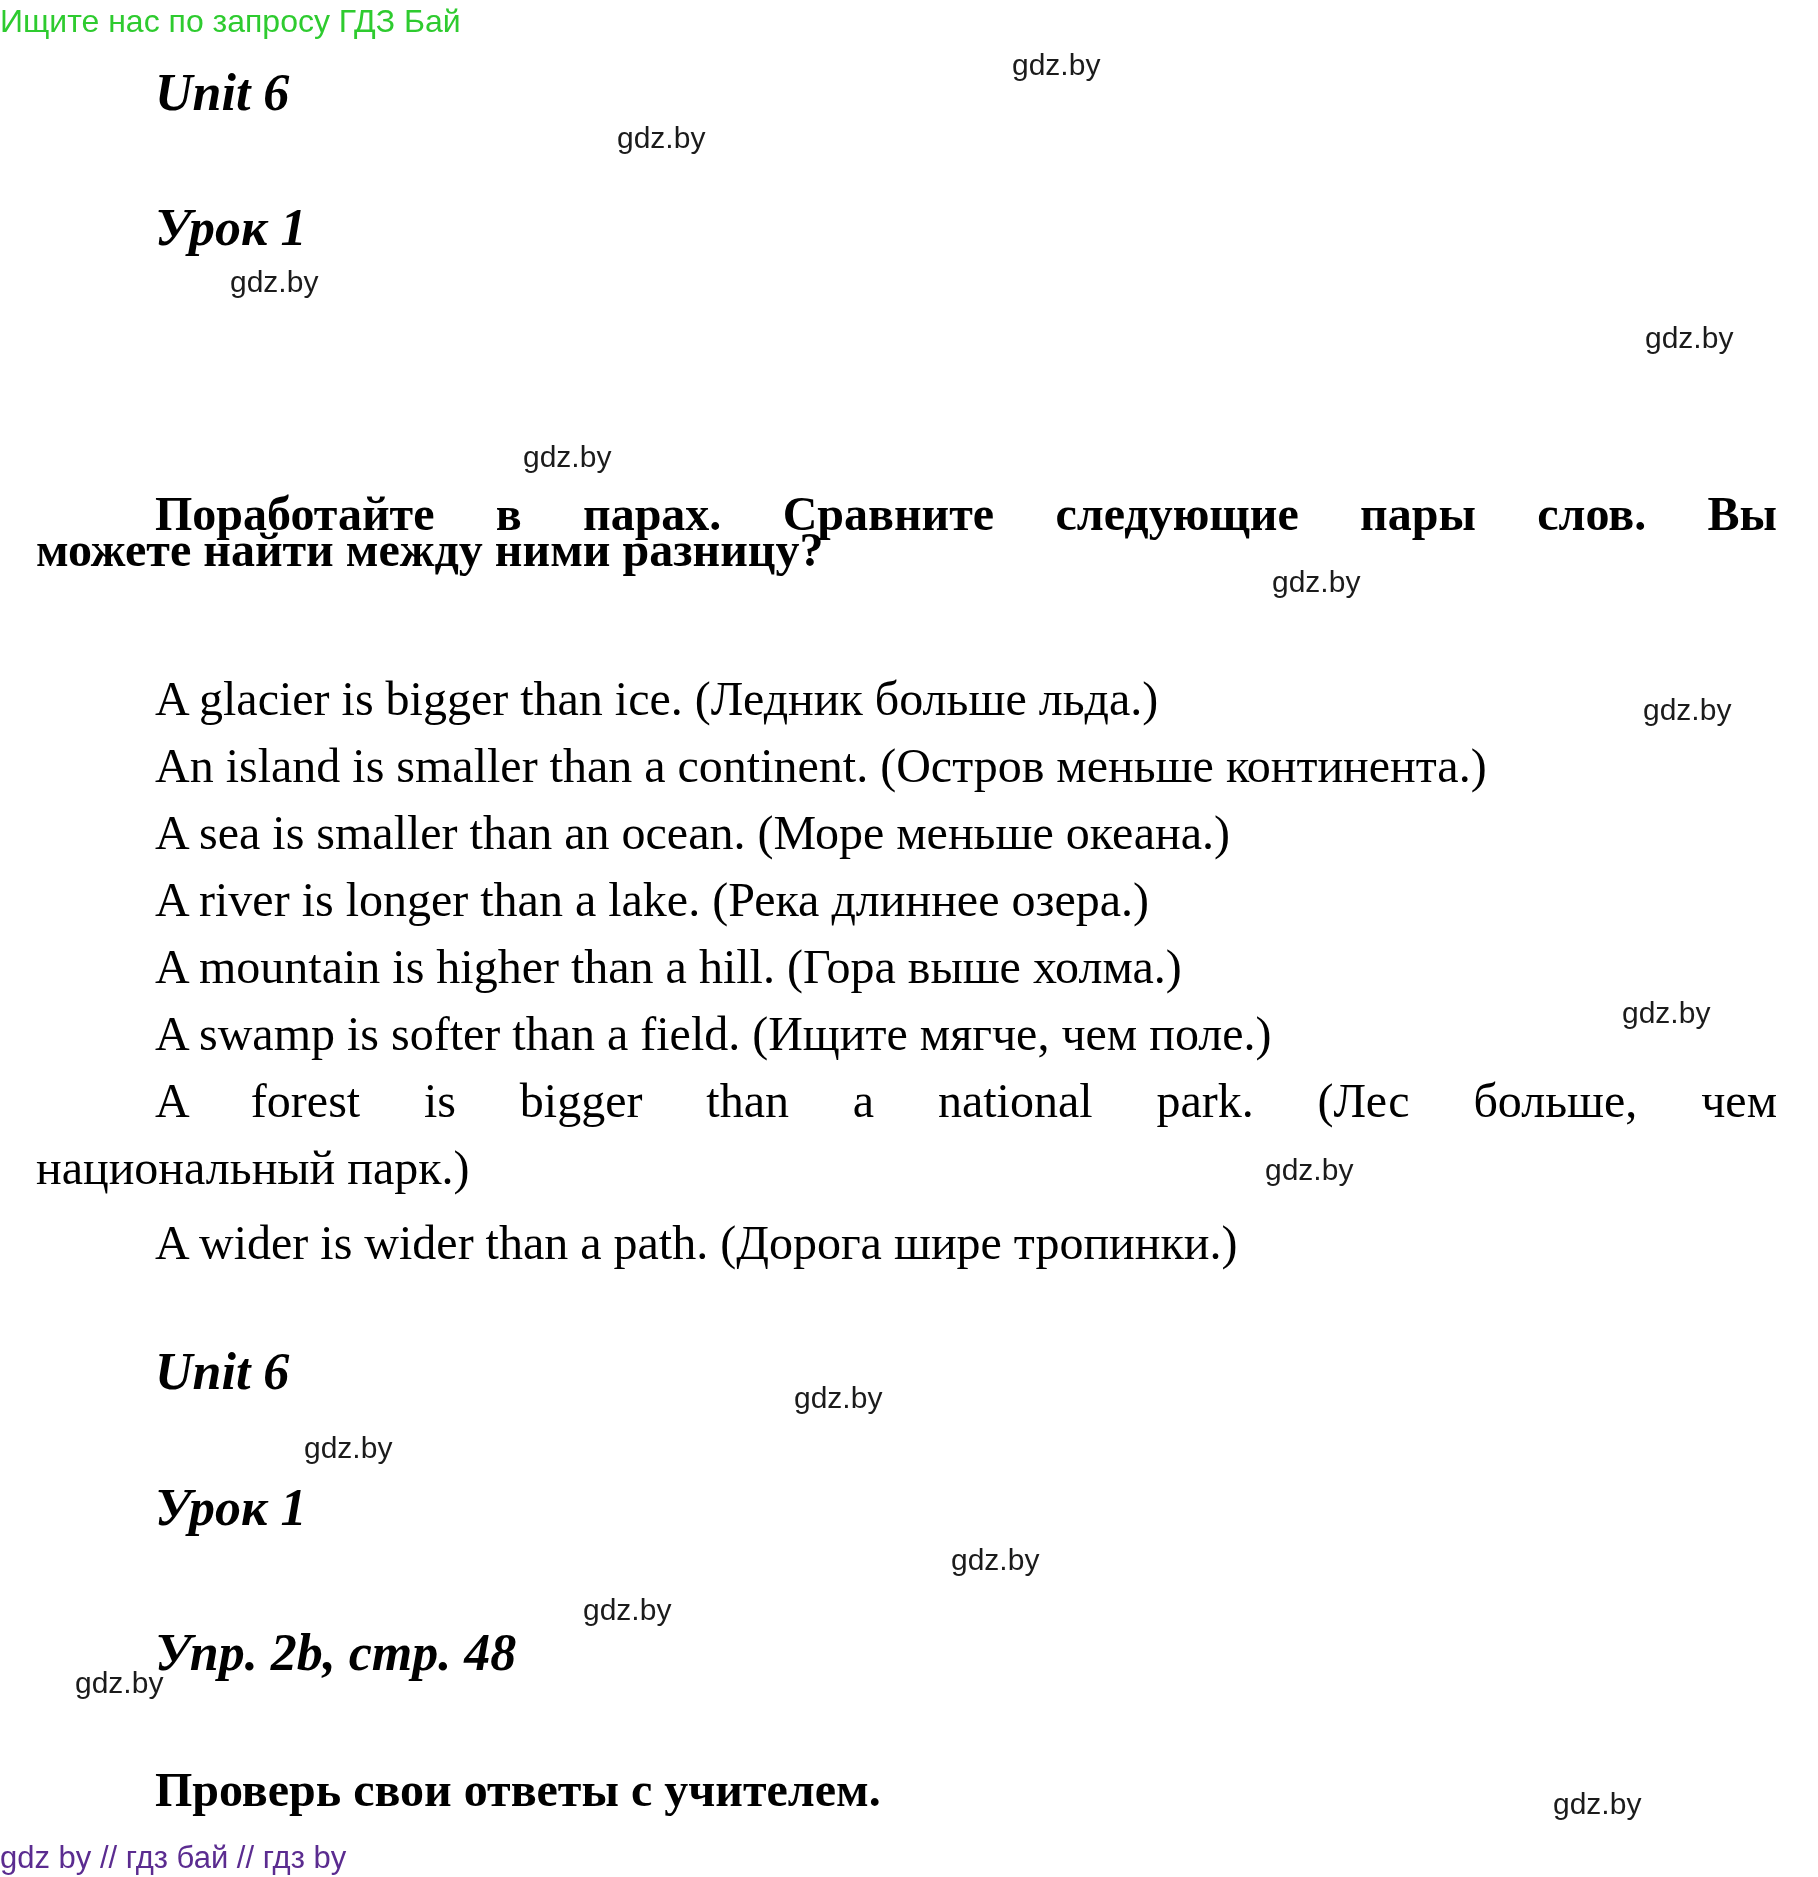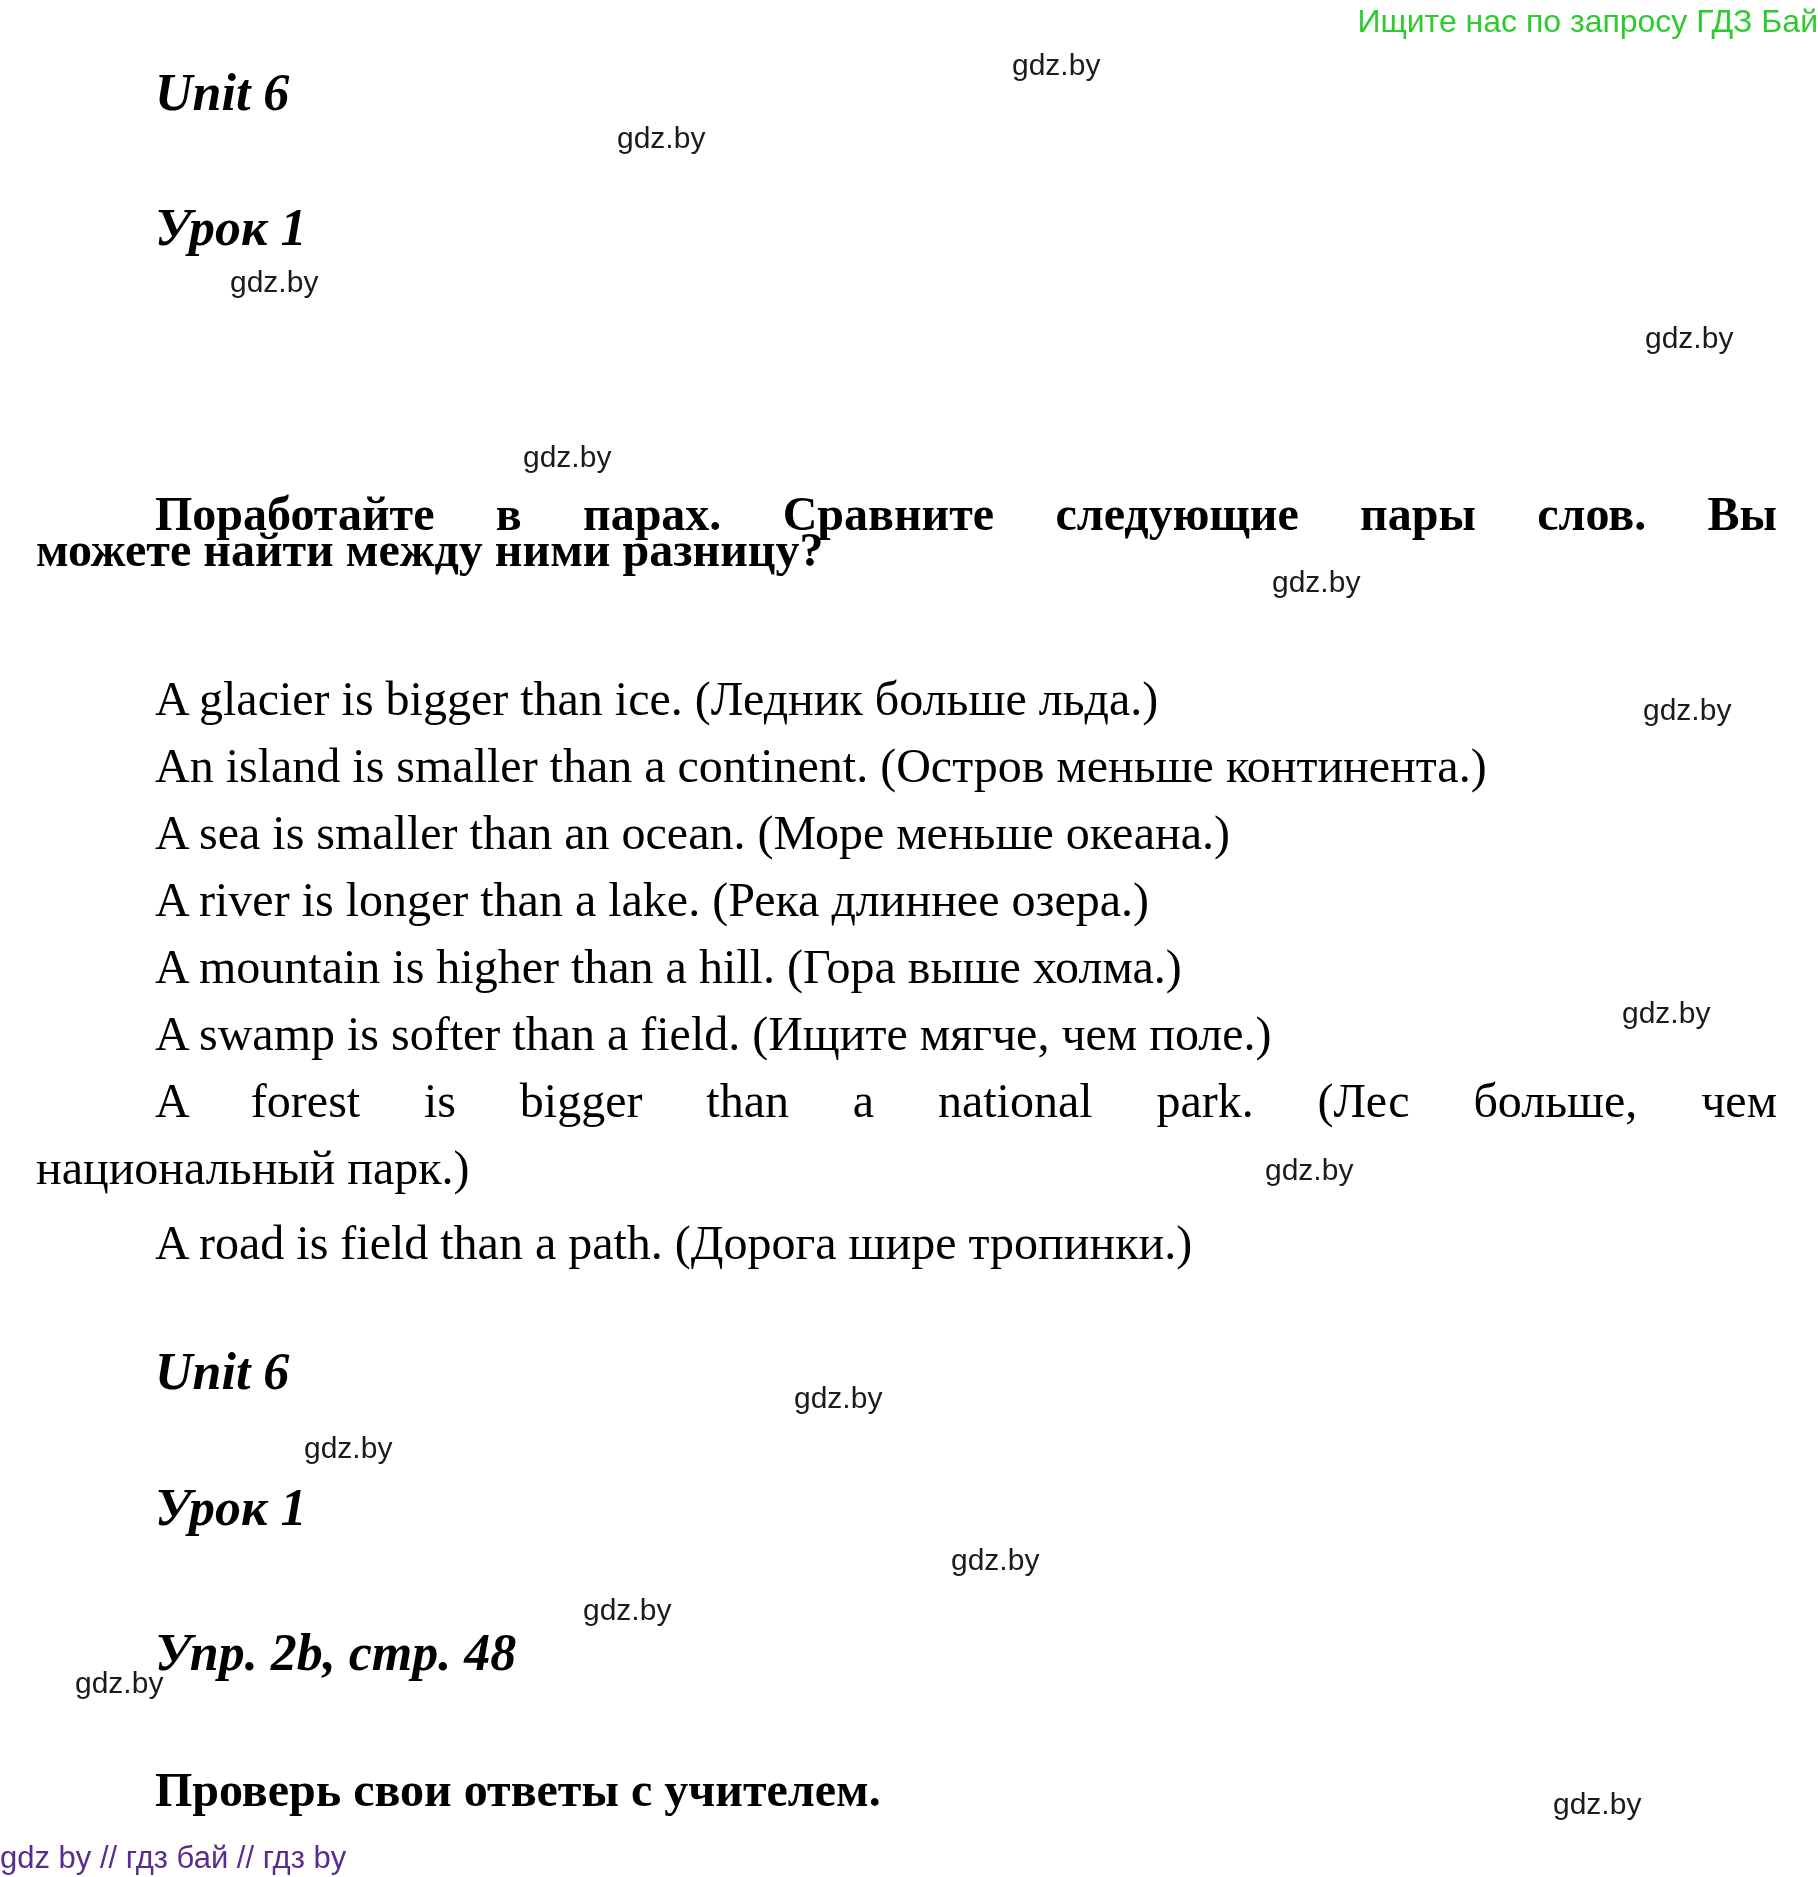--- a/index.html
+++ b/index.html
@@ -6,21 +6,21 @@
   .page{
     position:relative;
     width:1818px;height:1877px;
     background:#ffffff;
     font-family:"Liberation Serif", serif;
     color:#000;
     overflow:hidden;
   }
   .banner{
     position:absolute;top:2px;left:0;width:100%;
-    text-align:right;
+    text-align:left;
     font-family:"Liberation Sans", sans-serif;
     font-size:32px;line-height:38px;
   }
   .wm{
     position:absolute;
     font-family:"Liberation Sans", sans-serif;
     font-size:30px;line-height:32px;
     color:#1b1b1b;white-space:nowrap;
   }
   .h{
@@ -100,21 +100,21 @@
     <p>A glacier is bigger than ice. (Ледник больше льда.)</p>
     <p>An island is smaller than a continent. (Остров меньше континента.)</p>
     <p>A sea is smaller than an ocean. (Море меньше океана.)</p>
     <p>A river is longer than a lake. (Река длиннее озера.)</p>
     <p>A mountain is higher than a hill. (Гора выше холма.)</p>
     <p>A swamp is softer than a field. (Ищите мягче, чем поле.)</p>
     <p class="wrap2">
       <span class="l1">A forest is bigger than a national park. (Лес больше, чем</span>
       <span class="l2">национальный парк.)</span>
     </p>
-    <p class="road">A road is field than a path. (Дорога шире тропинки.)</p>
+    <p class="road">A wider is wider than a path. (Дорога шире тропинки.)</p>
   </div>
 
   <h1 class="h" style="top:1338px">Unit 6</h1>
   <h2 class="h" style="top:1474px">Урок 1</h2>
   <h2 class="h" style="top:1619px">Упр. 2b, стр. 48</h2>
 
   <p class="task2">Проверь свои ответы с учителем.</p>
 
   <div class="footer" style="color: rgb(91, 44, 144);">gdz by  //  гдз бай  //  гдз by</div>
 

